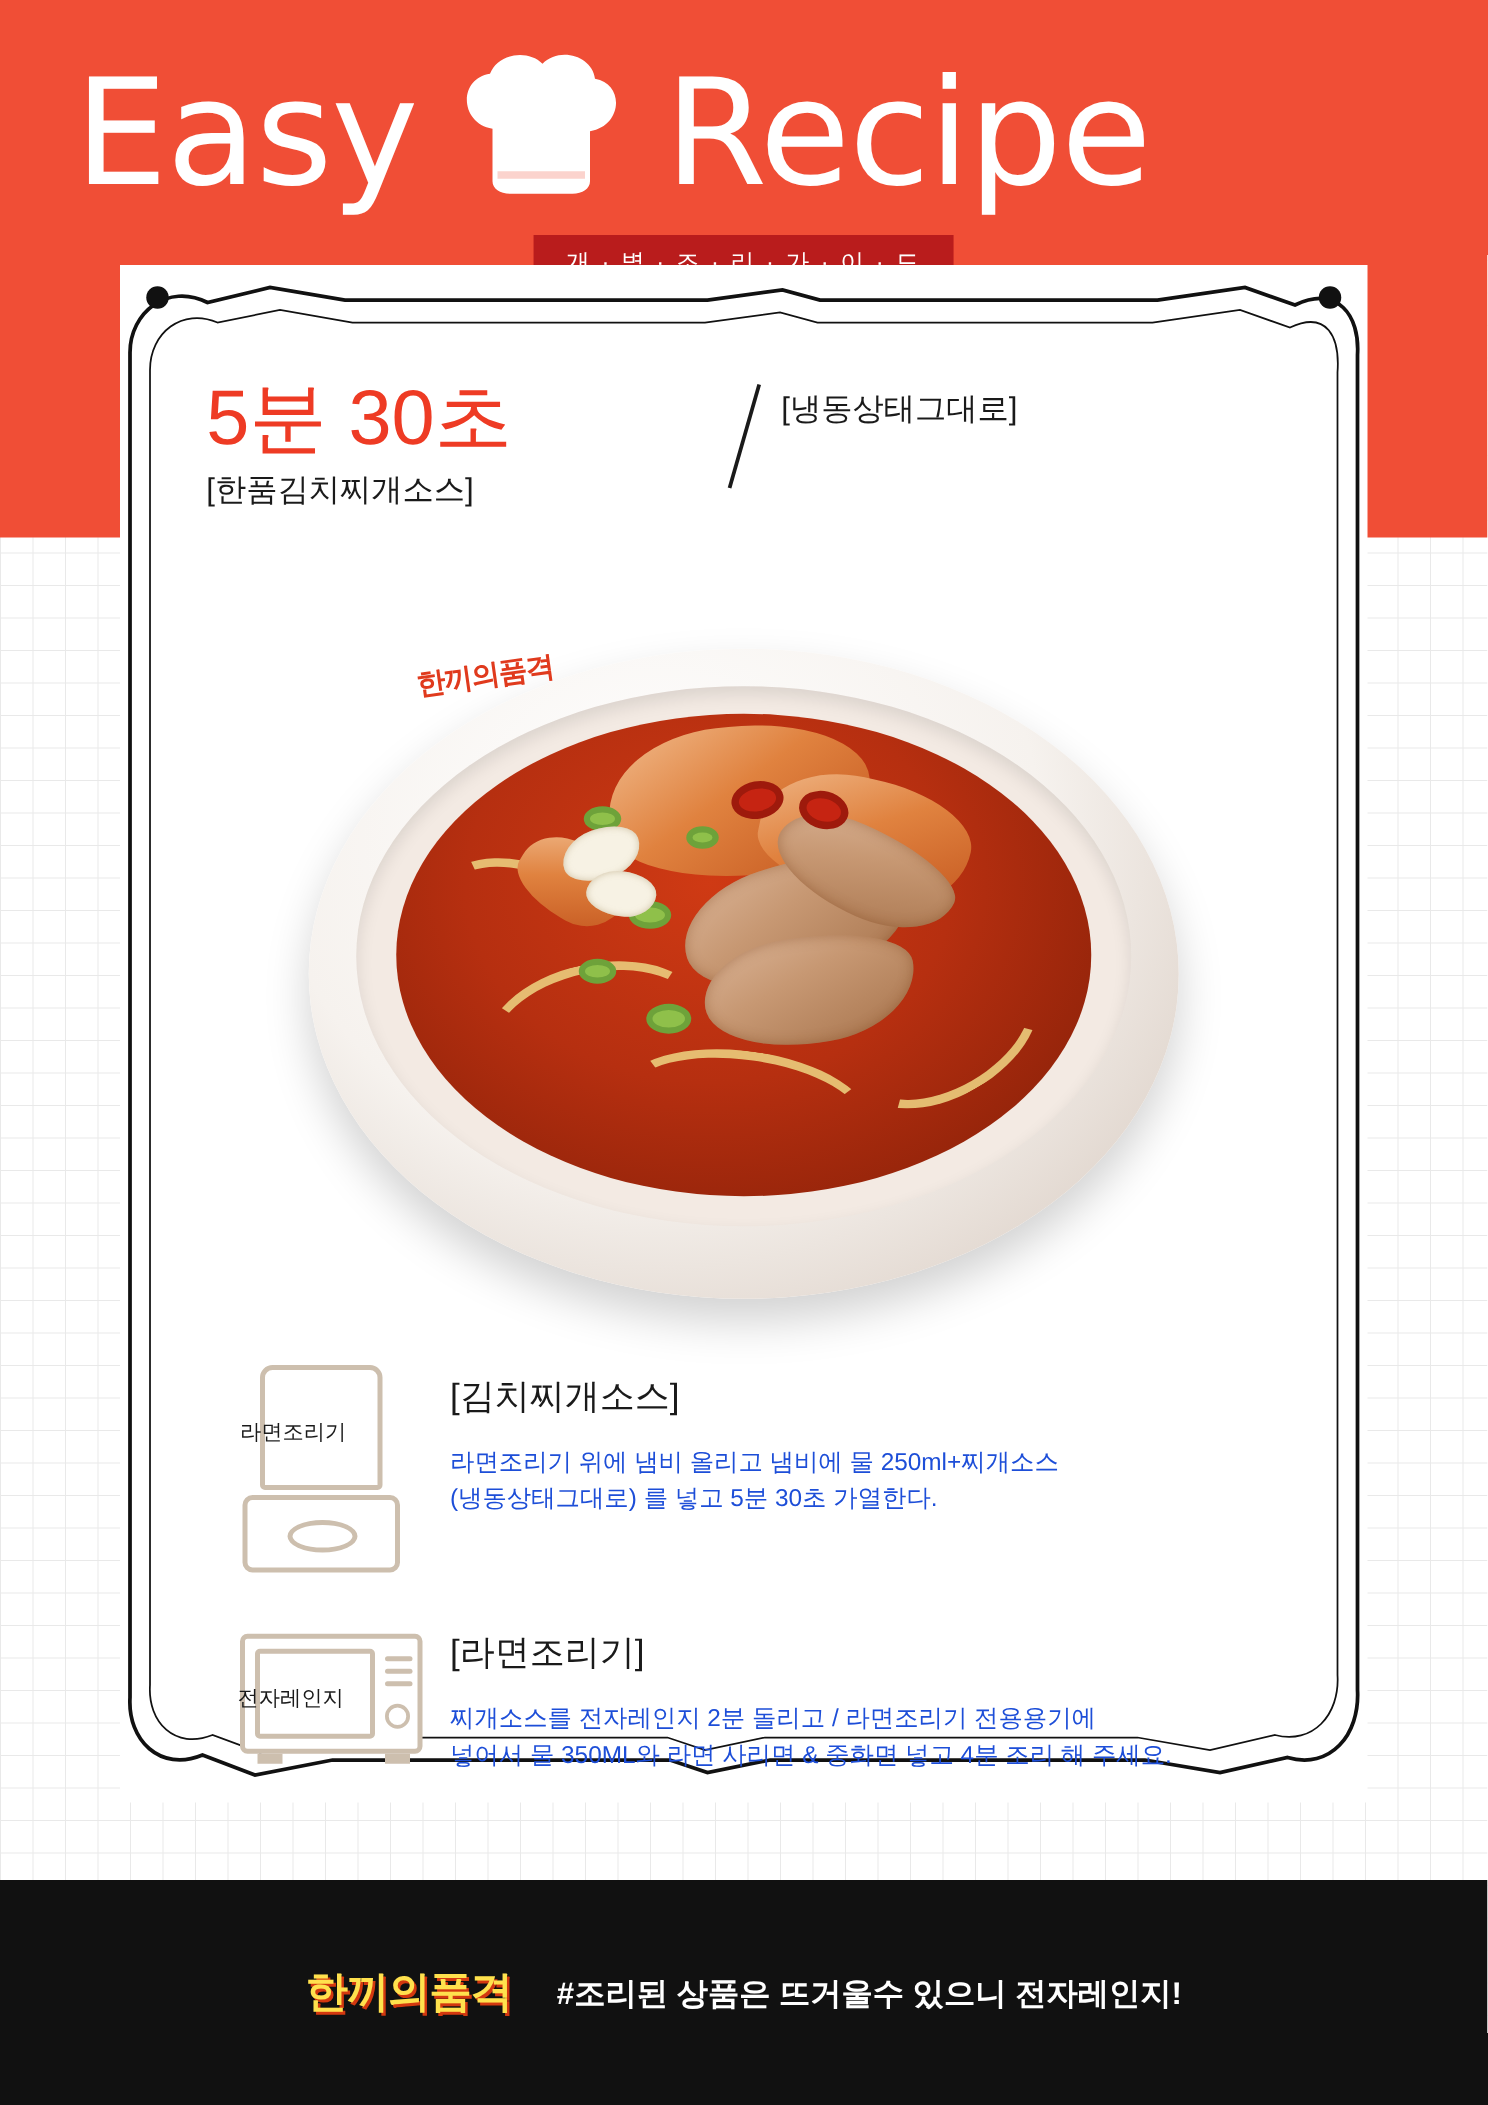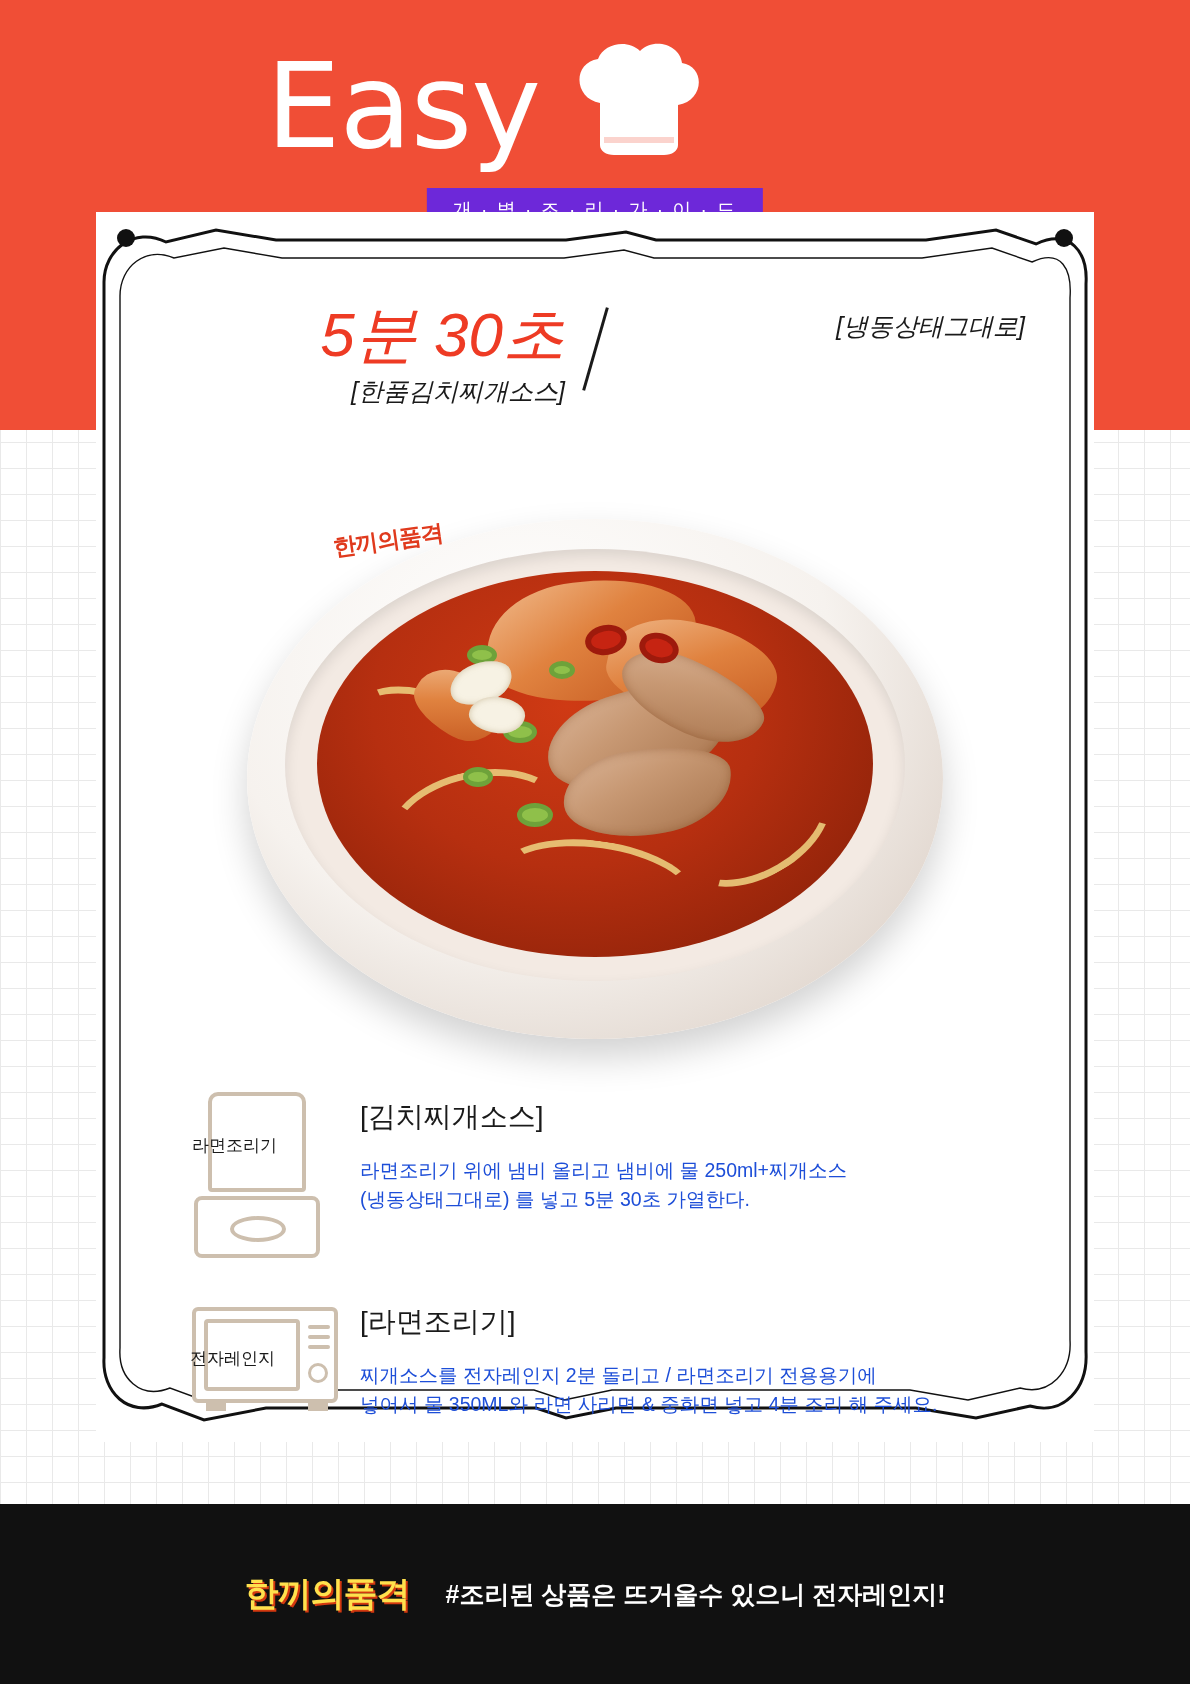--- a/index.html
+++ b/index.html
@@ -60,21 +60,21 @@
     height: 130px;
     flex: 0 0 auto;
   }
   .chef-hat svg { display: block; }
 
   .subtitle-badge {
     position: absolute;
     top: 188px;
     left: 50%;
     transform: translateX(-50%);
-    background: #6d28d9;
+    background: #b91c1c;
     color: #ffffff;
     font-size: 19px;
     letter-spacing: 2px;
     padding: 9px 26px 10px;
     white-space: nowrap;
     z-index: 4;
   }
 
   
   .card {
@@ -96,21 +96,21 @@
   
   .times {
     position: absolute;
     top: 90px;
     left: 0;
     width: 998px;
     display: flex;
     align-items: flex-start;
     justify-content: center;
   }
-  .time-block { width: 400px; text-align: right; font-style: italic; }
+  .time-block { width: 400px; text-align: left; }
   .time-value {
     color: #ee3b24;
     font-size: 62px;
     font-weight: 400;
     line-height: 1.05;
   }
   .time-label {
     margin-top: 8px;
     font-size: 25px;
     color: #1a1a1a;
@@ -350,20 +350,21 @@
 
 <div class="top-banner">
   <div class="title-row">
     <span class="title-word">Easy</span>
     <span class="chef-hat">
       <svg width="150" height="130" viewBox="0 0 150 130">
         <path d="M36 62 C10 58 8 22 34 18 C40 2 64 -2 76 10 C90 -4 116 4 118 22 C142 26 140 60 114 64 L114 104 C114 110 108 114 100 114 L50 114 C42 114 36 110 36 104 Z" fill="#ffffff"></path>
         <rect x="40" y="96" width="70" height="6" fill="#f04e36" opacity="0.25"></rect>
       </svg>
     </span>
+    <span class="title-word">Recipe</span>
   </div>
   <div class="subtitle-badge">개 · 별 · 조 · 리 · 가 · 이 · 드</div>
 </div>
 
 <div class="card">
   <svg class="card-border" viewBox="0 0 998 1230" width="998" height="1230">
     <path d="M8 70 C8 38 38 14 70 30 L120 18 L180 28
              L470 28 L530 20 L560 28 L830 28 L900 18 L940 32
              C974 16 992 40 990 72
              L990 1140

